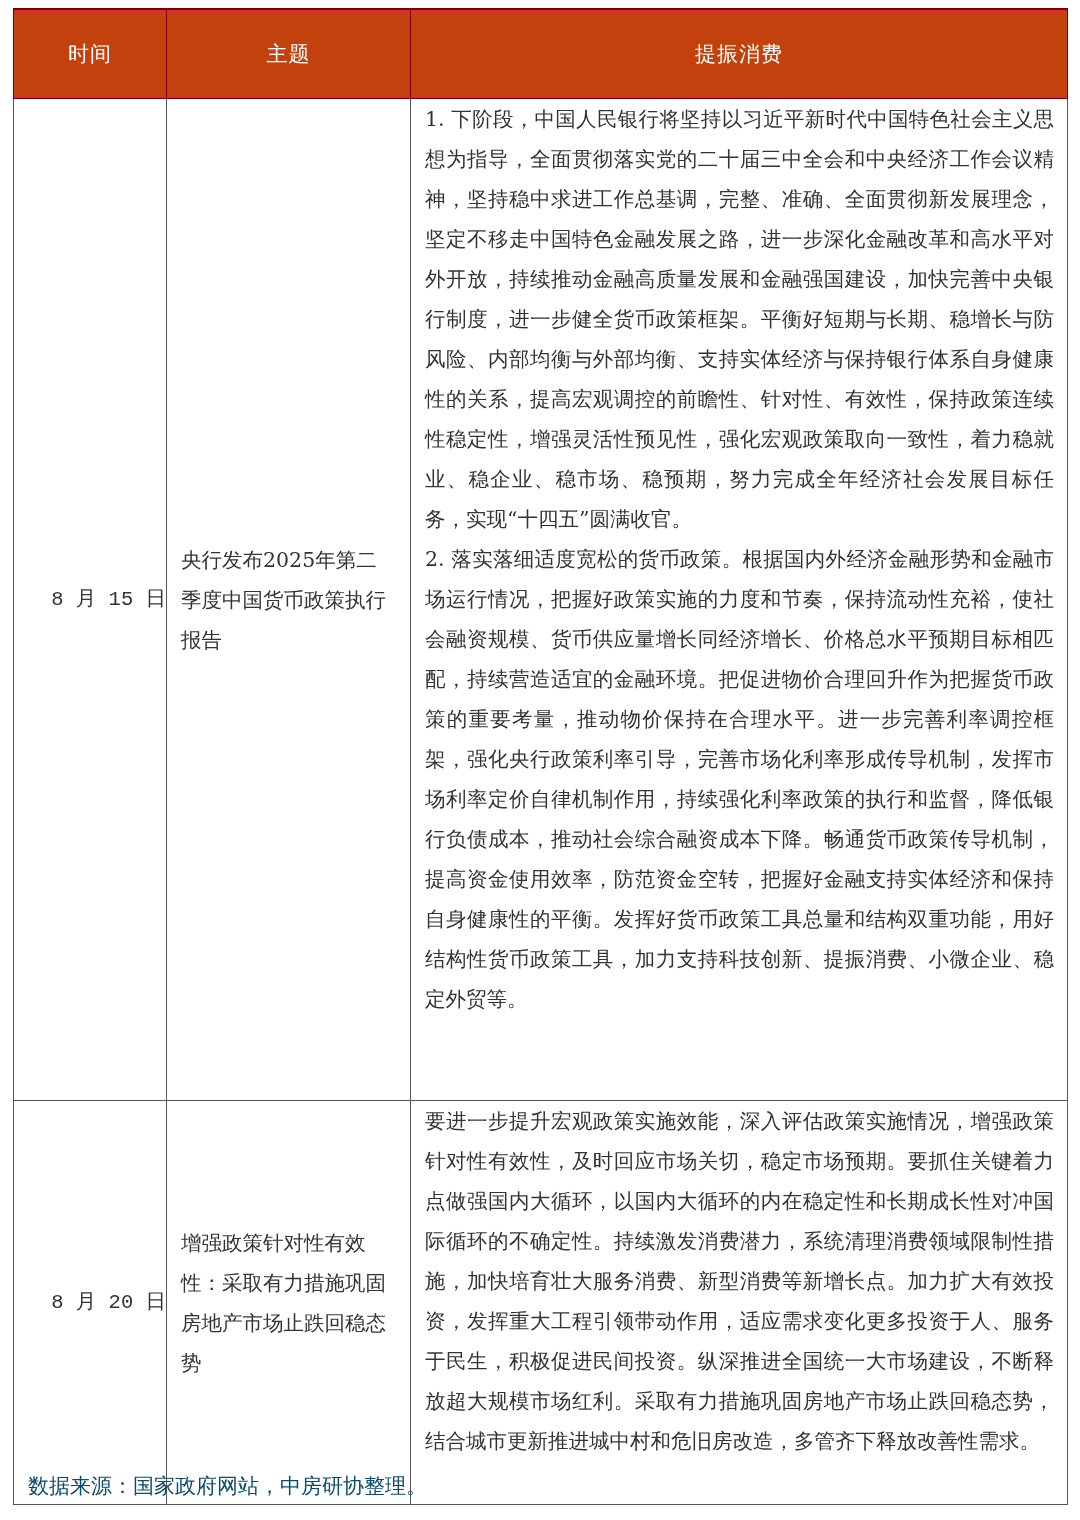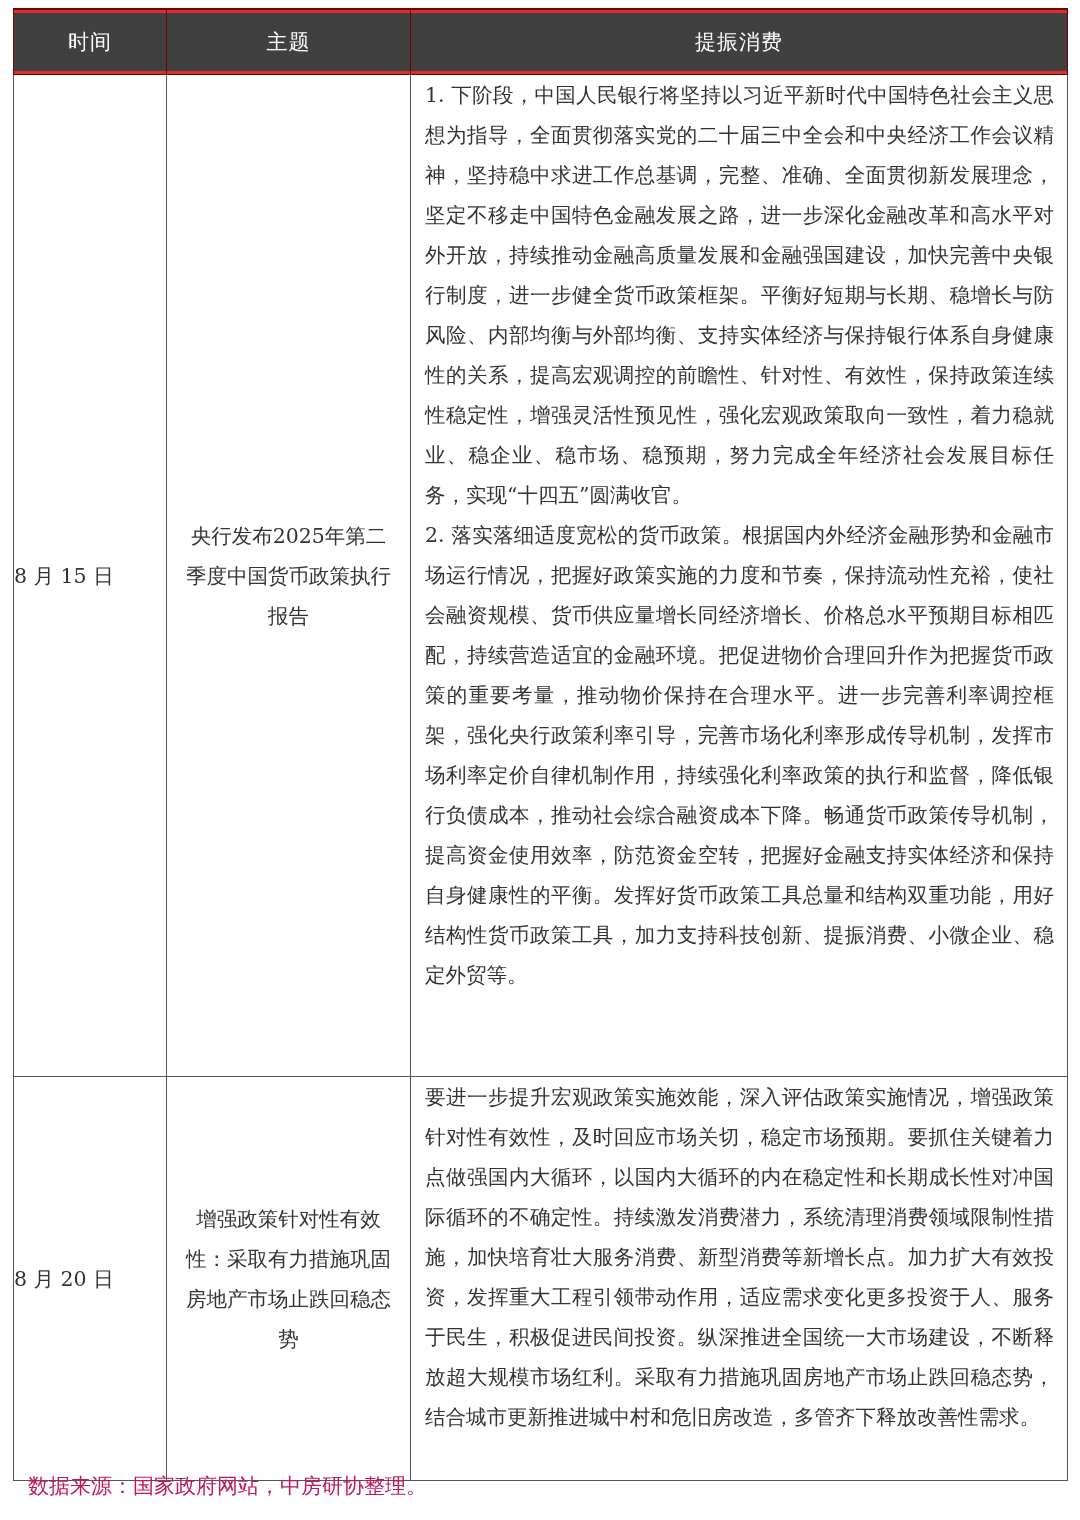--- a/index.html
+++ b/index.html
@@ -4,43 +4,43 @@
 <style>
   html, body { margin:0; padding:0; background:#ffffff; }
   body { width:1080px; height:1520px; position:relative; overflow:hidden; }
   .tbl {
     position:absolute; left:13px; top:8px; width:1054px;
     border-collapse:collapse; table-layout:fixed;
     font-family:"DejaVu Serif","Liberation Serif",serif;
     color:#333333;
   }
   .tbl th {
-    background:#404040; color:#ffffff;
+    background:#c2410c; color:#ffffff;
     font-family:"DejaVu Sans","Liberation Sans",sans-serif;
-    font-size:21px; font-weight:normal; height:56px; padding:4px;
+    font-size:21px; font-weight:normal; height:56px; padding:16px;
     border:1px solid #7a0000;
     border-top:2px solid #7a0000;
     box-shadow: inset 0 -3px 0 #d83030, inset 0 3px 0 #d83030;
     letter-spacing:1px;
   }
   .tbl td {
     border:1.5px solid #555555;
     vertical-align:middle;
     font-size:20.5px;
     line-height:40px;
     padding:0;
   }
-  .tbl td.date { text-align:left; }
-  .tbl td.topic { text-align:center; padding:0 14px; }
+  .tbl td.date { text-align:right;font-family:Liberation Mono, monospace; }
+  .tbl td.topic { text-align:left; padding:0 14px; }
   .tbl td.content { text-align:justify; padding:0 13px 4px 14px; vertical-align:top; }
   .tbl td.content p { margin:0; }
   .source {
     position:absolute; left:28px; top:1472px;
     font-family:"DejaVu Sans","Liberation Sans",sans-serif;
-    font-size:21px; color:#be185d;
+    font-size:21px; color:#0c4a6e;
   }
 </style>
 </head>
 <body>
 
 <table class="tbl">
   <colgroup>
     <col style="width:153px">
     <col style="width:244px">
     <col style="width:657px">

